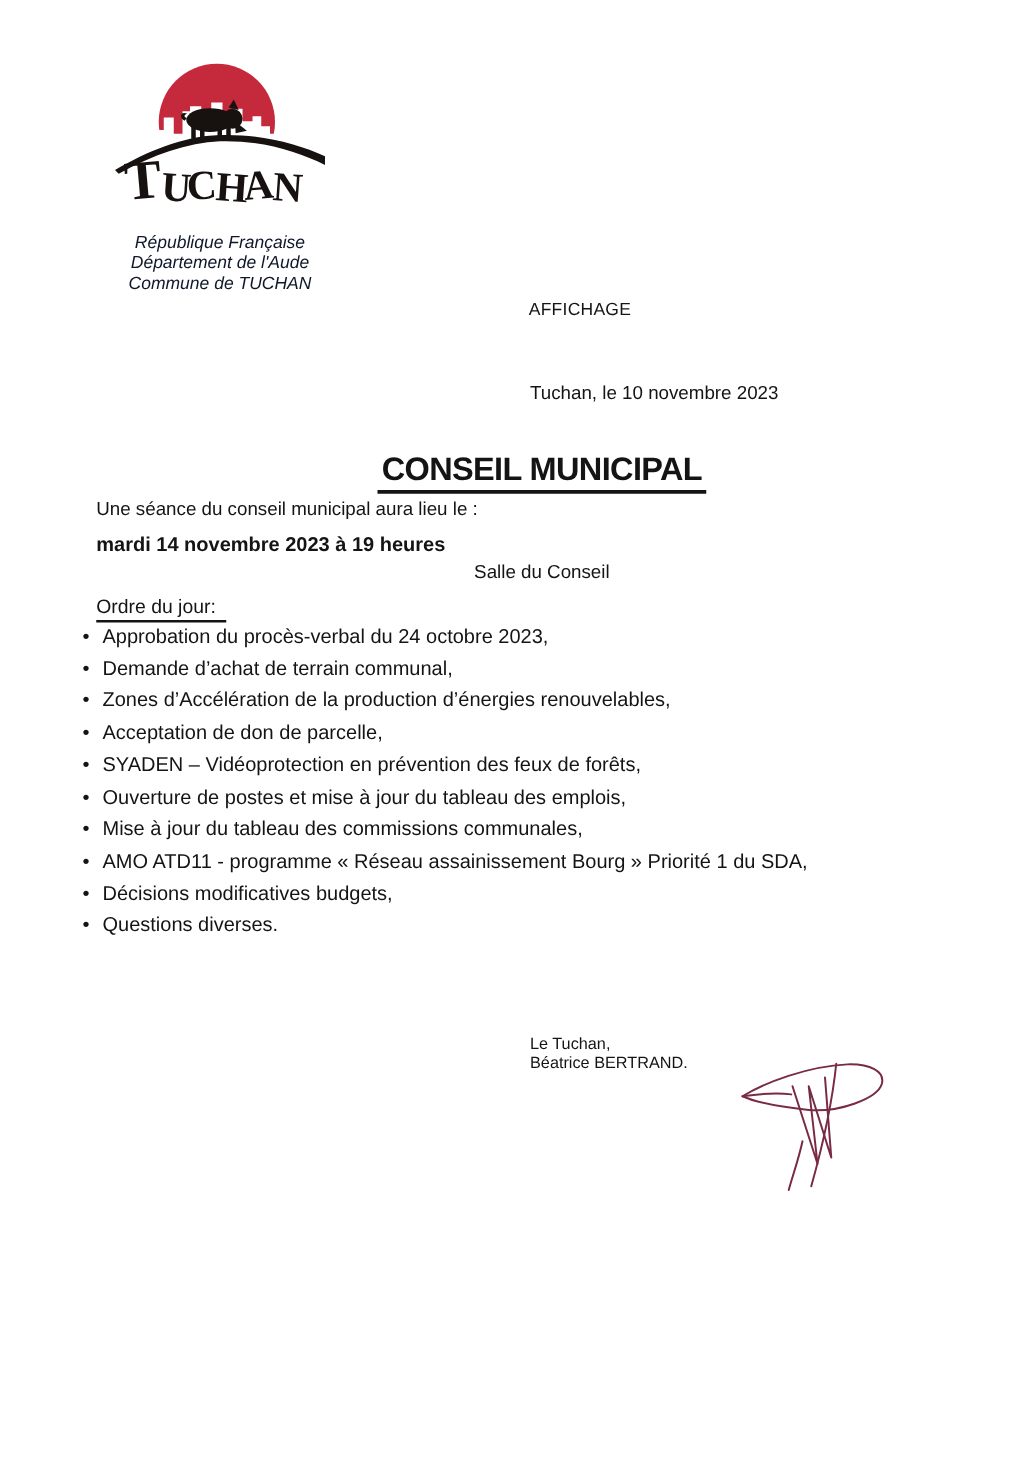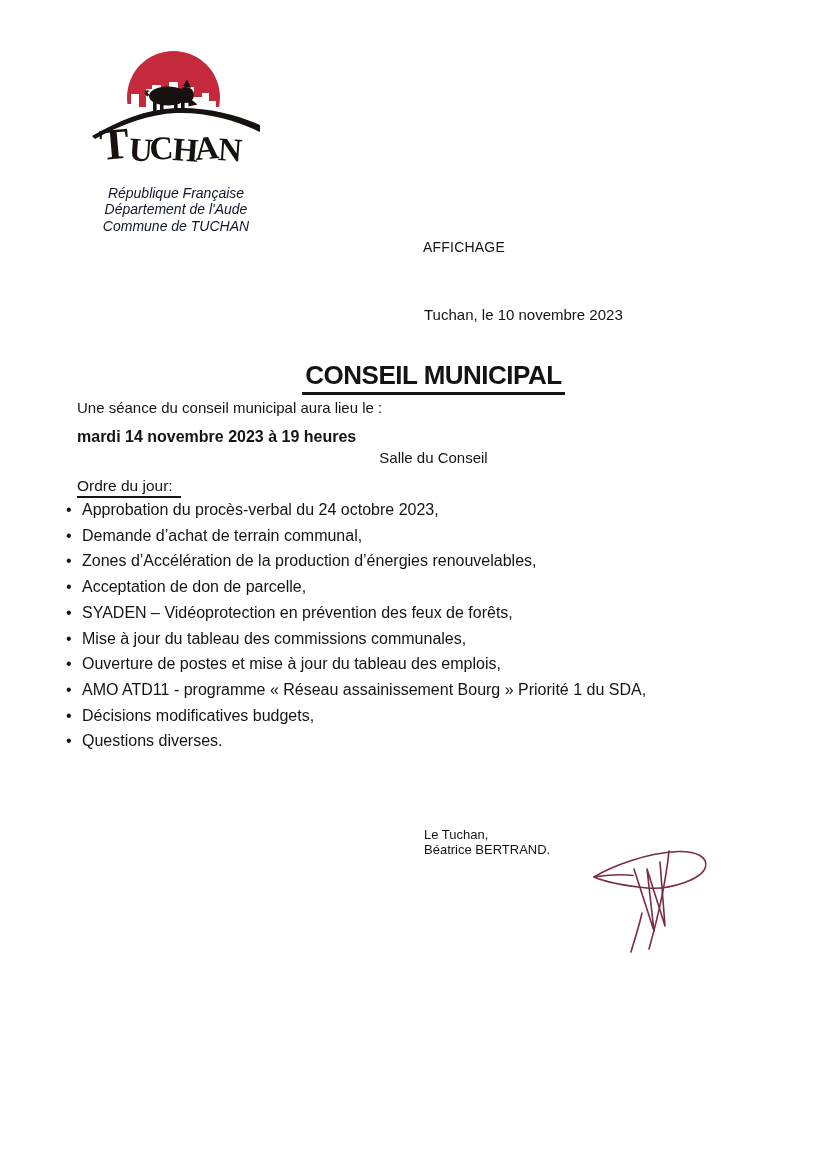--- a/index.html
+++ b/index.html
@@ -88,22 +88,22 @@
 
   <div class="agenda-h-wrap">
     <span class="agenda-h">Ordre du jour:</span>
   </div>
   <ul class="agenda">
     <li>Approbation du procès-verbal du 24 octobre 2023,</li>
     <li>Demande d’achat de terrain communal,</li>
     <li>Zones d’Accélération de la production d’énergies renouvelables,</li>
     <li>Acceptation de don de parcelle,</li>
     <li>SYADEN – Vidéoprotection en prévention des feux de forêts,</li>
+    <li>Ouverture de postes et mise à jour du tableau des emplois,</li>
     <li>Mise à jour du tableau des commissions communales,</li>
-    <li>Ouverture de postes et mise à jour du tableau des emplois,</li>
     <li>AMO ATD11 - programme « Réseau assainissement Bourg » Priorité 1 du SDA,</li>
     <li>Décisions modificatives budgets,</li>
     <li>Questions diverses.</li>
   </ul>
 
   <div class="closing">
     <div>Le Tuchan,</div>
     <div>Béatrice BERTRAND.</div>
   </div>
 

